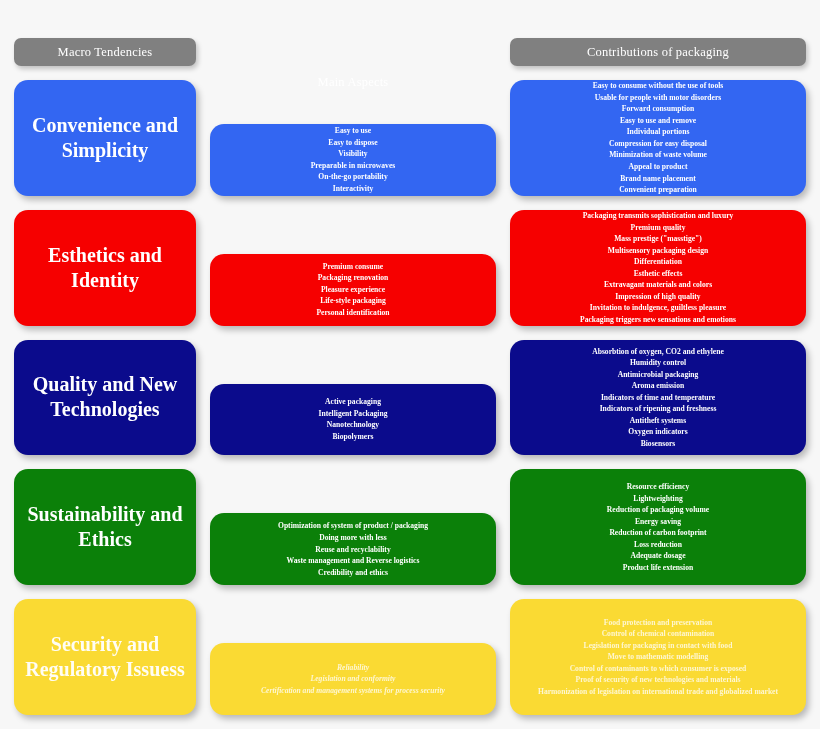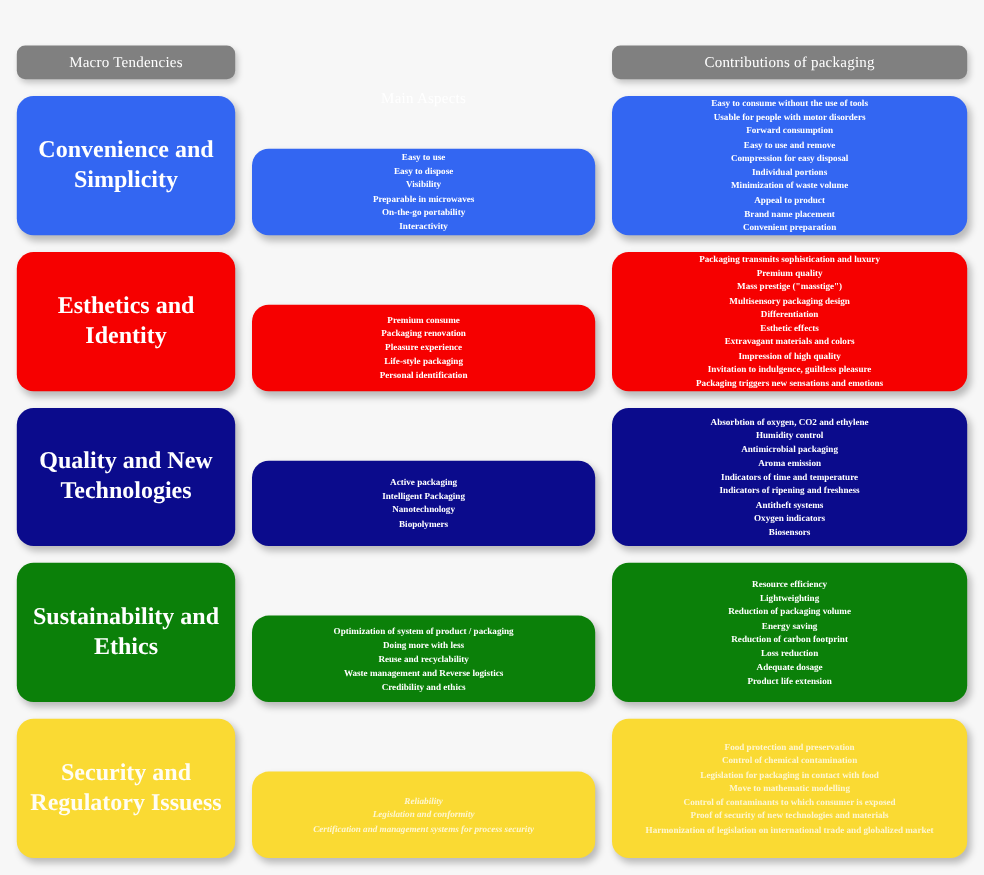--- a/index.html
+++ b/index.html
@@ -124,22 +124,22 @@
             <li>Simple instructions</li>
             <li>Portion packs</li>
           </ul>
         </div>
         <div class="card col-3" style="background: rgb(51, 102, 242);">
           <ul class="item-list">
             <li>Easy to consume without the use of tools</li>
             <li>Usable for people with motor disorders</li>
             <li>Forward consumption</li>
             <li>Easy to use and remove</li>
+            <li>Individual portions</li>
             <li>Compression for easy disposal</li>
-            <li>Individual portions</li>
             <li>Minimization of waste volume</li>
             <li>Appeal to product</li>
             <li>Brand name placement</li>
             <li>Convenient preparation</li>
           </ul>
         </div>
       </div>
       <div class="row">
         <div class="card col-1" style="background: rgb(246, 0, 0);">
           <div class="cat-title">Esthetics and Identity</div>

